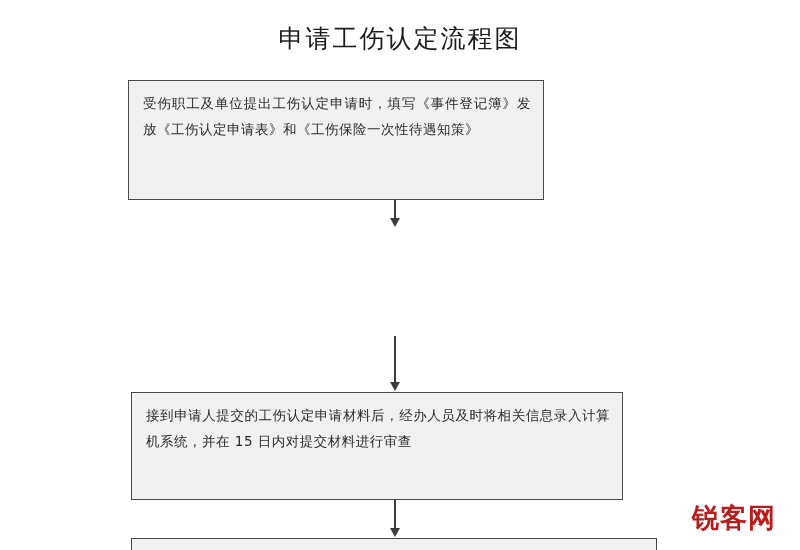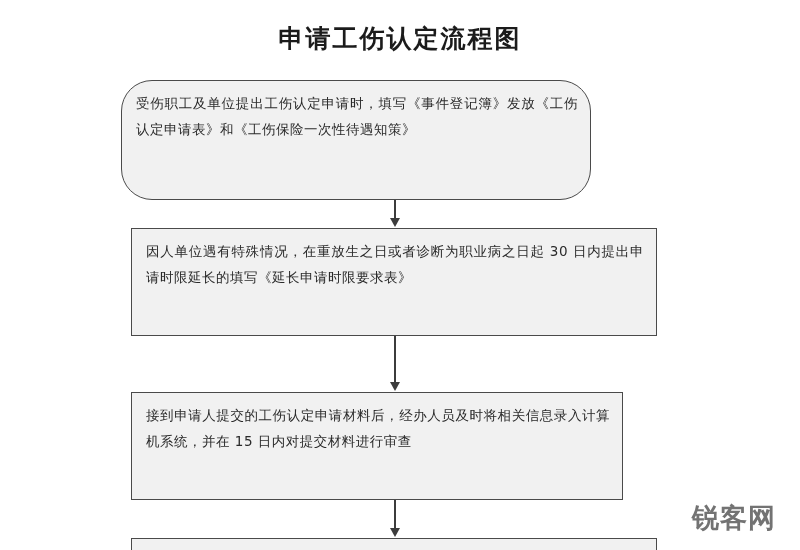--- a/index.html
+++ b/index.html
@@ -21,39 +21,39 @@
     width: 800px;
     height: 550px;
   }
   .title {
     position: absolute;
     left: 0;
     top: 22px;
     width: 800px;
     text-align: center;
     font-family: "DejaVu Serif", "Liberation Serif", serif;
-    font-weight: bold;
+    font-weight: normal;
     font-size: 25px;
     letter-spacing: 2px;
     color: #1b1b1b;
   }
   .node {
     position: absolute;
     box-sizing: border-box;
     border: 1px solid #4a4a4a;
     background: #f1f1f1;
     color: #2a2a2a;
     font-size: 13.5px;
     line-height: 26px;
     letter-spacing: 0.5px;
     padding: 9px 12px 0 14px;
     text-align: justify;
     font-family: "DejaVu Sans", "Liberation Sans", sans-serif;
   }
-  .node-1 { left: 121px; top: 80px;  width: 470px; height: 120px; border-radius: 31px; }
+  .node-1 { left: 128px; top: 80px;  width: 416px; height: 120px; }
   .node-2 { left: 131px; top: 228px; width: 526px; height: 108px; }
   .node-3 { left: 131px; top: 392px; width: 492px; height: 108px; }
   .node-4 { left: 131px; top: 538px; width: 526px; height: 60px; }
 
   .arrow {
     position: absolute;
     width: 0;
     height: 0;
   }
   .arrow .shaft {
@@ -81,21 +81,21 @@
   .arrow-3 { left: 394px; top: 500px; }
   .arrow-3 .shaft { height: 29px; }
   .arrow-3 .head { top: 28px; }
 
   .watermark {
     position: absolute;
     right: 14px;
     bottom: 8px;
     padding: 4px 10px 6px 10px;
     background: rgba(255,255,255,0.55);
-    color: #737373;
+    color: #b91c1c;
     font-family: "DejaVu Serif", "Liberation Serif", serif;
     font-weight: bold;
     font-size: 27px;
     letter-spacing: 1px;
     text-shadow: 0 0 2px rgba(255,255,255,0.9);
     text-align: right;
   }
 </style>
 </head>
 <body>
@@ -104,21 +104,20 @@
 
   <div class="title">申请工伤认定流程图</div>
 
   <div class="node node-1">受伤职工及单位提出工伤认定申请时，填写《事件登记簿》发放《工伤认定申请表》和《工伤保险一次性待遇知策》</div>
 
   <div class="arrow arrow-1">
     <div class="shaft"></div>
     <div class="head"></div>
   </div>
 
-  <div class="node node-2">因人单位遇有特殊情况，在重放生之日或者诊断为职业病之日起 30 日内提出申请时限延长的填写《延长申请时限要求表》</div>
 
   <div class="arrow arrow-2">
     <div class="shaft"></div>
     <div class="head"></div>
   </div>
 
   <div class="node node-3">接到申请人提交的工伤认定申请材料后，经办人员及时将相关信息录入计算机系统，并在 15 日内对提交材料进行审查</div>
 
   <div class="arrow arrow-3">
     <div class="shaft"></div>

